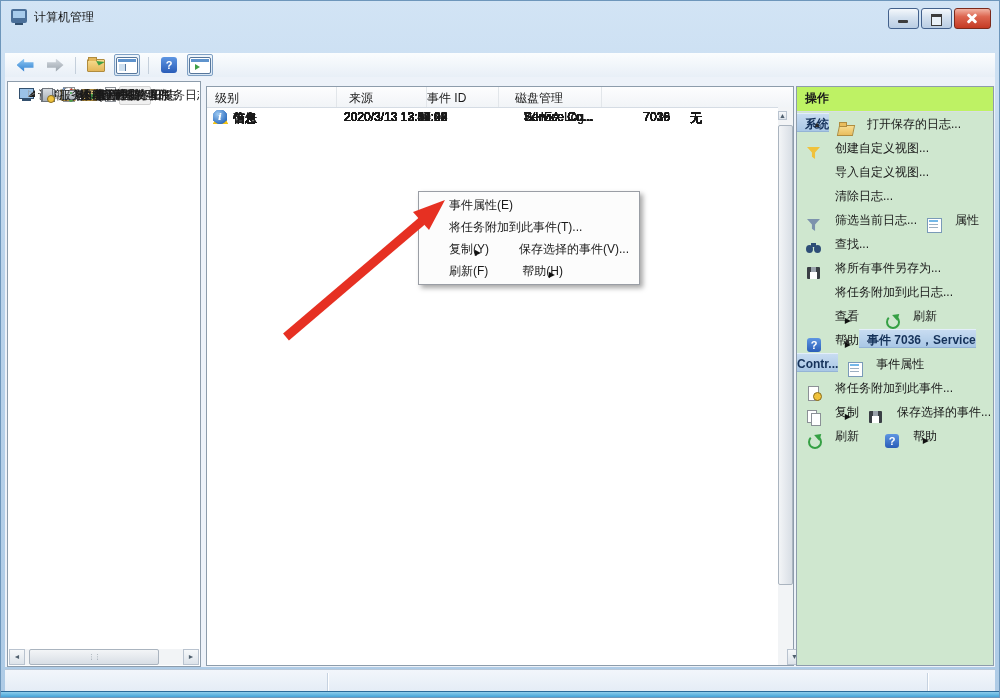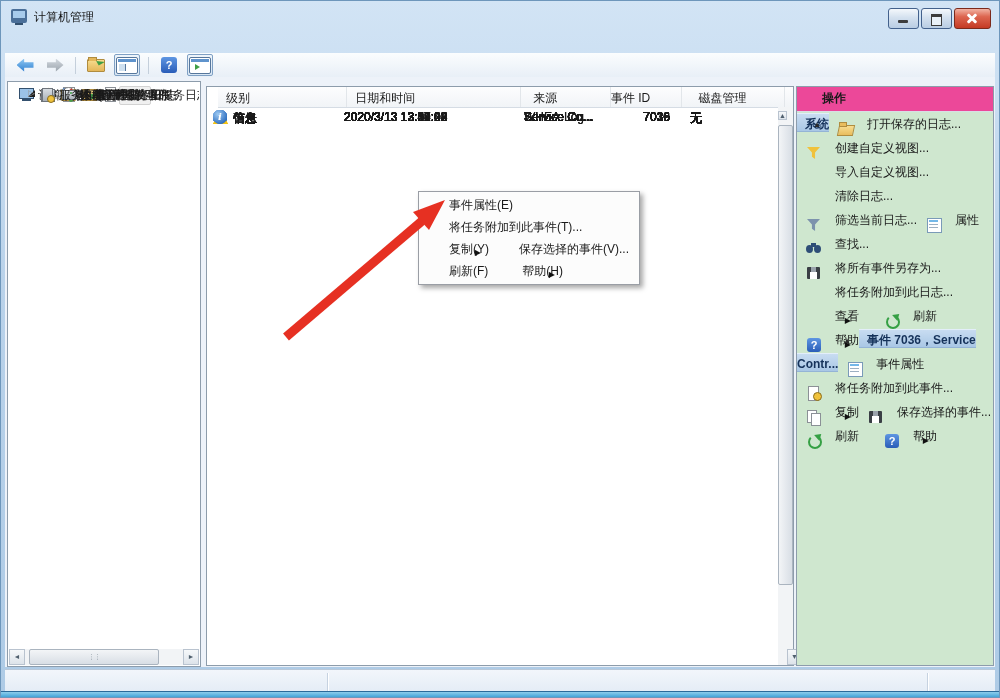--- a/index.html
+++ b/index.html
@@ -86,21 +86,21 @@
   .ti-disk::after{left:9px;top:5px;width:2px;height:2px;border-radius:50%;background:#3f9e46}
   .ti-services::before{left:2px;top:1px;width:9px;height:12px;background:linear-gradient(#d8dde2,#a9b0b8);border:1px solid #6e747b}
   .ti-services::after{left:7px;top:8px;width:6px;height:6px;border-radius:50%;background:#f0c23c;border:1px solid #8a6d1d}
   .hscroll{position:absolute;left:1px;right:1px;bottom:1px;height:16px;background:#f2f4f6;display:flex}
   .sbtn{width:16px;height:16px;background:linear-gradient(#f6f8fa,#dde3ea);border:1px solid #b9c3cf;box-sizing:border-box;
         font-size:7px;line-height:14px;text-align:center;color:#50606e}
   .hthumb{margin-left:4px;width:130px;height:16px;background:linear-gradient(#f3f5f7,#d8dee5);border:1px solid #aab4bf;border-radius:2px;box-sizing:border-box}
   .hthumb::after{content:'⋮⋮';display:block;text-align:center;font-size:7px;color:#8b95a0;line-height:14px;letter-spacing:-1px}
   
   #list-panel{left:205px;top:85px;width:588px;height:580px;background:#fff}
-  .lheader{position:absolute;left:11px;top:0;right:0;height:20px;background:linear-gradient(#fdfdfe,#f1f4f7);
+  .lheader{position:absolute;left:0;top:0;right:0;height:20px;background:linear-gradient(#fdfdfe,#f1f4f7);
            border-bottom:1px solid #d5dce4;display:flex}
   .hcell{box-sizing:border-box;border-right:1px solid #e2e6ea;padding:3px 0 0 8px;white-space:nowrap;overflow:hidden}
   .hc1{width:130px}.hc2{width:175px}.hc3{width:90px;padding-left:12px}
   .hc4{width:72px;padding-right:5px;padding-left:0}
   .hc5{width:103px;padding-left:16px}.hc6{flex:1;border-right:0}
   .lbody{position:absolute;left:0;top:20px;right:15px;bottom:0;overflow:hidden}
   .lrow{position:relative;height:21px;background:#cfe7cf}
   .lrow span{position:absolute;top:3px;white-space:nowrap}
   .lrow.sel{background:linear-gradient(#4b97ee,#2170d6);color:#fff}
   .c-level{left:26px}.c-dt{left:137px}.c-src{left:317px}
@@ -122,21 +122,21 @@
   
   #context-menu{position:absolute;left:417px;top:190px;width:220px;background:#fcfcfc;
                 border:1px solid #9a9ea5;box-shadow:3px 3px 5px rgba(0,0,0,.35);padding:2px 0;z-index:20}
   .mitem{position:relative;height:22px;line-height:22px;padding-left:30px;white-space:nowrap}
   .marrow{position:absolute;right:8px;top:0;font-size:8px;color:#111}
   .msep{height:1px;background:#e0e0e0;margin:3px 2px}
   
   #arrow-overlay{position:absolute;inset:0;pointer-events:none;z-index:30}
   
   #actions-panel{left:795px;top:85px;width:198px;height:580px;background:#cfe7cf;overflow:hidden}
-  .ap-title{height:21px;background:#ec4899;border-bottom:1px solid #d8dee5;padding:3px 0 0 25px;font-weight:bold}
+  .ap-title{height:21px;background:#bef264;border-bottom:1px solid #d8dee5;padding:3px 0 0 8px;font-weight:bold}
   .ap-sech{position:relative;height:21px;background:linear-gradient(#c8dcf1,#a9c7e5);
            border-top:1px solid #e3eefa;border-bottom:1px solid #94b4d6;
            padding:3px 0 0 8px;color:#15325a;font-weight:bold}
   .ap-colbtn{position:absolute;right:8px;top:6px;font-size:8px;color:#2b2b2b;font-weight:normal}
   .aitem{position:relative;height:24px;line-height:24px;padding-left:38px;white-space:nowrap;overflow:hidden}
   .asep{height:1px;background:#b9ceb9;margin:2px 8px}
   .ai{position:absolute;left:9px;top:4px;width:17px;height:16px}
   .ai::before,.ai::after{content:'';position:absolute}
   .ai-folder-open::before{left:0;top:4px;width:14px;height:9px;background:linear-gradient(#f9dd8f,#e9bd5d);border:1px solid #b08c3e;transform:skewX(-12deg)}
   .ai-folder-open::after{left:1px;top:1px;width:6px;height:3px;background:#e9bd5d;border:1px solid #b08c3e}
@@ -214,21 +214,20 @@
     <div class="hscroll">
       <span class="sbtn">◄</span>
       <span class="hthumb"></span>
       <span class="sbtn" style="margin-left:auto">►</span>
     </div>
   </div>
 
   <div class="panel" id="list-panel">
     <div class="lheader">
       <span class="hcell hc1">级别</span>
-      <span class="hcell hc2">日期和时间</span>
       <span class="hcell hc3">来源</span>
       <span class="hcell hc4">事件 ID</span>
       <span class="hcell hc5">磁盘管理</span>
       <span class="hcell hc6"></span>
     </div>
     <div class="lbody"><span class="lrow"><span class="ic-info"></span><span class="c-level">信息</span><span class="c-dt">2020/3/13 13:51:23</span><span class="c-src">Service Co...</span><span class="c-id">7036</span><span class="c-cat">无</span></span><span class="lrow"><span class="ic-info"></span><span class="c-level">信息</span><span class="c-dt">2020/3/13 13:49:44</span><span class="c-src">Service Co...</span><span class="c-id">7036</span><span class="c-cat">无</span></span><span class="lrow"><span class="ic-info"></span><span class="c-level">信息</span><span class="c-dt">2020/3/13 13:47:32</span><span class="c-src">Service Co...</span><span class="c-id">7036</span><span class="c-cat">无</span></span><span class="lrow sel"><span class="ic-info"></span><span class="c-level">信息</span><span class="c-dt">2020/3/13 13:43:44</span><span class="c-src">Service Co...</span><span class="c-id">7036</span><span class="c-cat">无</span></span><span class="lrow"><span class="ic-info"></span><span class="c-level">信息</span><span class="c-dt">2020/3/13 13</span><span class="c-src">Service Co...</span><span class="c-id">7036</span><span class="c-cat">无</span></span><span class="lrow"><span class="ic-info"></span><span class="c-level">信息</span><span class="c-dt">2020/3/13 13</span><span class="c-src">Service Co...</span><span class="c-id">7036</span><span class="c-cat">无</span></span><span class="lrow"><span class="ic-info"></span><span class="c-level">信息</span><span class="c-dt">2020/3/13 13</span><span class="c-src">Service Co...</span><span class="c-id">7036</span><span class="c-cat">无</span></span><span class="lrow"><span class="ic-info"></span><span class="c-level">信息</span><span class="c-dt">2020/3/13 13</span><span class="c-src">Service Co...</span><span class="c-id">7036</span><span class="c-cat">无</span></span><span class="lrow"><span class="ic-info"></span><span class="c-level">信息</span><span class="c-dt">2020/3/13 13</span><span class="c-src">Service Co...</span><span class="c-id">7036</span><span class="c-cat">无</span></span><span class="lrow"><span class="ic-info"></span><span class="c-level">信息</span><span class="c-dt">2020/3/13 13</span><span class="c-src">Service Co...</span><span class="c-id">7036</span><span class="c-cat">无</span></span><span class="lrow"><span class="ic-info"></span><span class="c-level">信息</span><span class="c-dt">2020/3/13 13</span><span class="c-src">Service Co...</span><span class="c-id">7036</span><span class="c-cat">无</span></span><span class="lrow"><span class="ic-info"></span><span class="c-level">信息</span><span class="c-dt">2020/3/13 13:32:27</span><span class="c-src">Service Co...</span><span class="c-id">7036</span><span class="c-cat">无</span></span><span class="lrow"><span class="ic-info"></span><span class="c-level">信息</span><span class="c-dt">2020/3/13 13:32:04</span><span class="c-src">Service Co...</span><span class="c-id">7036</span><span class="c-cat">无</span></span><span class="lrow"><span class="ic-info"></span><span class="c-level">信息</span><span class="c-dt">2020/3/13 13:22:04</span><span class="c-src">Service Co...</span><span class="c-id">7036</span><span class="c-cat">无</span></span><span class="lrow"><span class="ic-info"></span><span class="c-level">信息</span><span class="c-dt">2020/3/13 13:17:02</span><span class="c-src">Service Co...</span><span class="c-id">7036</span><span class="c-cat">无</span></span><span class="lrow"><span class="ic-info"></span><span class="c-level">信息</span><span class="c-dt">2020/3/13 13:10:03</span><span class="c-src">Service Co...</span><span class="c-id">7036</span><span class="c-cat">无</span></span><span class="lrow"><span class="ic-info"></span><span class="c-level">信息</span><span class="c-dt">2020/3/13 13:10:02</span><span class="c-src">Service Co...</span><span class="c-id">7036</span><span class="c-cat">无</span></span><span class="lrow"><span class="ic-info"></span><span class="c-level">信息</span><span class="c-dt">2020/3/13 13:07:02</span><span class="c-src">Service Co...</span><span class="c-id">7036</span><span class="c-cat">无</span></span><span class="lrow"><span class="ic-info"></span><span class="c-level">信息</span><span class="c-dt">2020/3/13 13:04:29</span><span class="c-src">Service Co...</span><span class="c-id">7036</span><span class="c-cat">无</span></span><span class="lrow"><span class="ic-info"></span><span class="c-level">信息</span><span class="c-dt">2020/3/13 13:02:02</span><span class="c-src">Service Co...</span><span class="c-id">7036</span><span class="c-cat">无</span></span><span class="lrow"><span class="ic-warn"></span><span class="c-level">警告</span><span class="c-dt">2020/3/13 12:57:32</span><span class="c-src">WHEA-Log...</span><span class="c-id">19</span><span class="c-cat">无</span></span><span class="lrow"><span class="ic-warn"></span><span class="c-level">警告</span><span class="c-dt">2020/3/13 12:54:42</span><span class="c-src">WHEA-Log...</span><span class="c-id">19</span><span class="c-cat">无</span></span><span class="lrow"><span class="ic-info"></span><span class="c-level">信息</span><span class="c-dt">2020/3/13 12:52:02</span><span class="c-src">Service Co...</span><span class="c-id">7036</span><span class="c-cat">无</span></span><span class="lrow"><span class="ic-info"></span><span class="c-level">信息</span><span class="c-dt">2020/3/13 12:49:48</span><span class="c-src">Service Co...</span><span class="c-id">7036</span><span class="c-cat">无</span></span><span class="lrow"><span class="ic-warn"></span><span class="c-level">警告</span><span class="c-dt">2020/3/13 12:48:28</span><span class="c-src">WHEA-Log...</span><span class="c-id">19</span><span class="c-cat">无</span></span><span class="lrow"><span class="ic-info"></span><span class="c-level">信息</span><span class="c-dt">2020/3/13 12:47:00</span><span class="c-src">Service Co...</span><span class="c-id">7036</span><span class="c-cat">无</span></span><span class="lrow"><span class="ic-info"></span></span></div>
     <div class="vscroll">
       <span class="sbtn">▲</span>
       <span class="vthumb"></span>
       <span class="sbtn down">▼</span>

